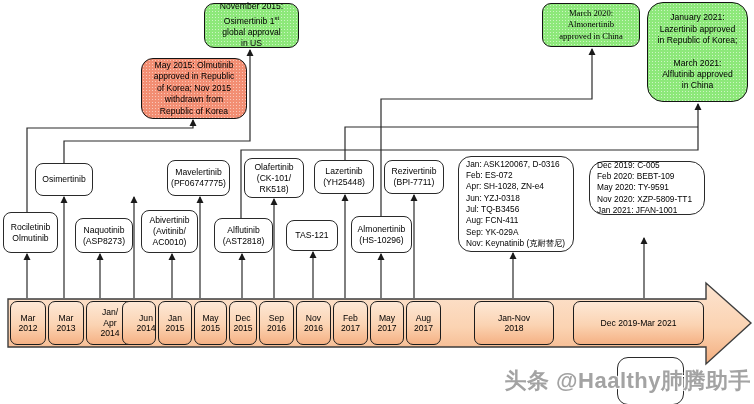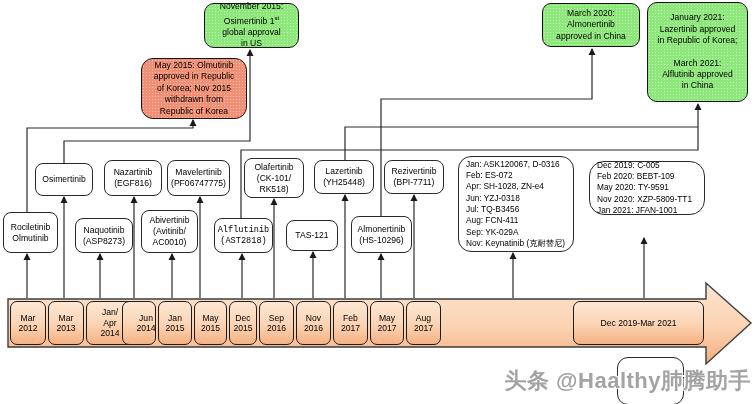--- a/index.html
+++ b/index.html
@@ -108,43 +108,39 @@
   </div>
 
   <div class="callout orange" style="left:141px; top:58px; width:106px; height:61px; border-radius:12px;">
     <div>May 2015: Olmutinib</div>
     <div>approved in Republic</div>
     <div>of Korea; Nov 2015</div>
     <div>withdrawn from</div>
     <div>Republic of Korea</div>
   </div>
 
-  <div class="callout green" style="left:542px; top:3px; width:98px; height:44px; border-radius:9px;">
+  <div class="callout green" style="left:542px; top:3px; width:98px; height:44px; border-radius:9px;font-family:Liberation Serif, serif;">
     <div>March 2020:</div>
     <div>Almonertinib</div>
     <div>approved in China</div>
   </div>
 
-  <div class="callout green" style="left:647px; top:2px; width:101px; height:100px; border-radius:10px;">
+  <div class="callout green" style="left:647px; top:2px; width:101px; height:100px; border-radius:16px;">
     <div>January 2021:</div>
     <div>Lazertinib approved</div>
     <div>in Republic of Korea;</div>
     <div class="spacer"></div>
     <div>March 2021:</div>
     <div>Alflutinib approved</div>
     <div>in China</div>
   </div>
 
   <div class="dbox" style="left:35px; top:163px; width:58px; height:33px;">
     <div>Osimertinib</div>
   </div>
-  <div class="dbox" style="left:104px; top:160px; width:58px; height:36px;">
-    <div>Nazartinib</div>
-    <div>(EGF816)</div>
-  </div>
   <div class="dbox" style="left:167px; top:160px; width:63px; height:36px;">
     <div>Mavelertinib</div>
     <div>(PF06747775)</div>
   </div>
   <div class="dbox" style="left:244px; top:158px; width:60px; height:40px;">
     <div>Olafertinib</div>
     <div>(CK-101/</div>
     <div>RK518)</div>
   </div>
   <div class="dbox" style="left:314px; top:160px; width:60px; height:34px;">
@@ -162,21 +158,21 @@
   </div>
   <div class="dbox" style="left:75px; top:218px; width:58px; height:35px;">
     <div>Naquotinib</div>
     <div>(ASP8273)</div>
   </div>
   <div class="dbox" style="left:141px; top:210px; width:57px; height:43px;">
     <div>Abivertinib</div>
     <div>(Avitinib/</div>
     <div>AC0010)</div>
   </div>
-  <div class="dbox" style="left:214px; top:218px; width:59px; height:35px;font-family:Liberation Mono, monospace;">
+  <div class="dbox" style="left:214px; top:218px; width:59px; height:35px;">
     <div>Alflutinib</div>
     <div>(AST2818)</div>
   </div>
   <div class="dbox" style="left:286px; top:220px; width:52px; height:31px;">
     <div>TAS-121</div>
   </div>
   <div class="dbox" style="left:351px; top:216px; width:61px; height:37px;">
     <div>Almonertinib</div>
     <div>(HS-10296)</div>
   </div>
@@ -241,20 +237,24 @@
     <div>2017</div>
   </div>
   <div class="seg" style="left:370px; width:34px;">
     <div>May</div>
     <div>2017</div>
   </div>
   <div class="seg" style="left:406px; width:35px;">
     <div>Aug</div>
     <div>2017</div>
   </div>
+  <div class="seg" style="left:474px; width:80px;">
+    <div>Jan-Nov</div>
+    <div>2018</div>
+  </div>
   <div class="seg" style="left:573px; width:131px;">
     <div>Dec 2019-Mar 2021</div>
   </div>
 
   <div class="notebox"></div>
 
   <div class="wm">头条 @Haalthy肺腾助手</div>
 
 </div>
 

